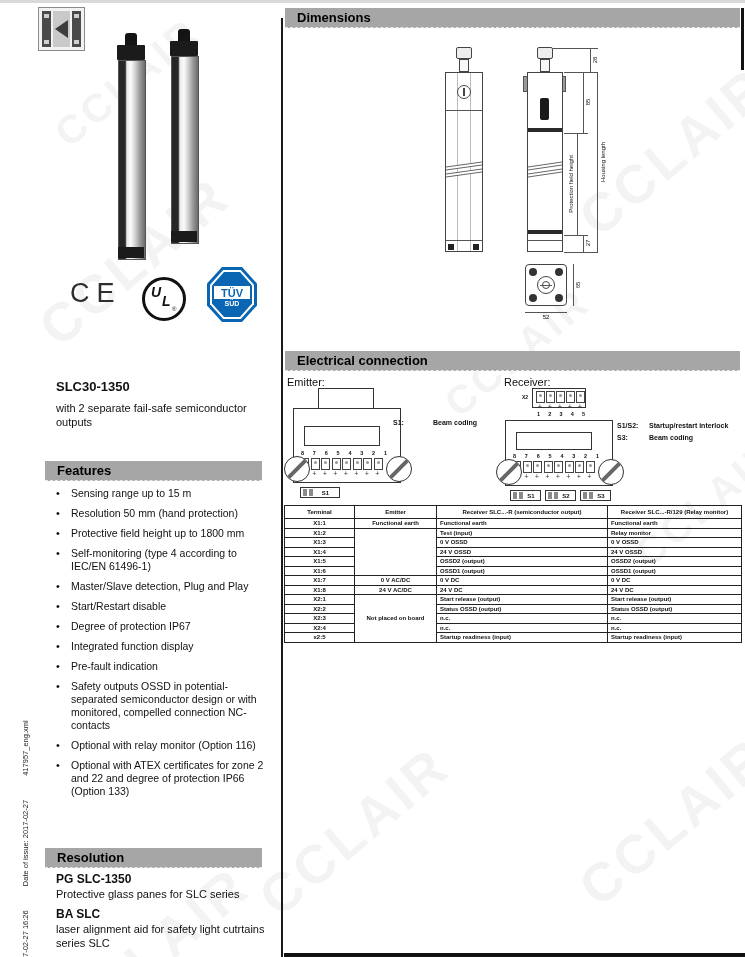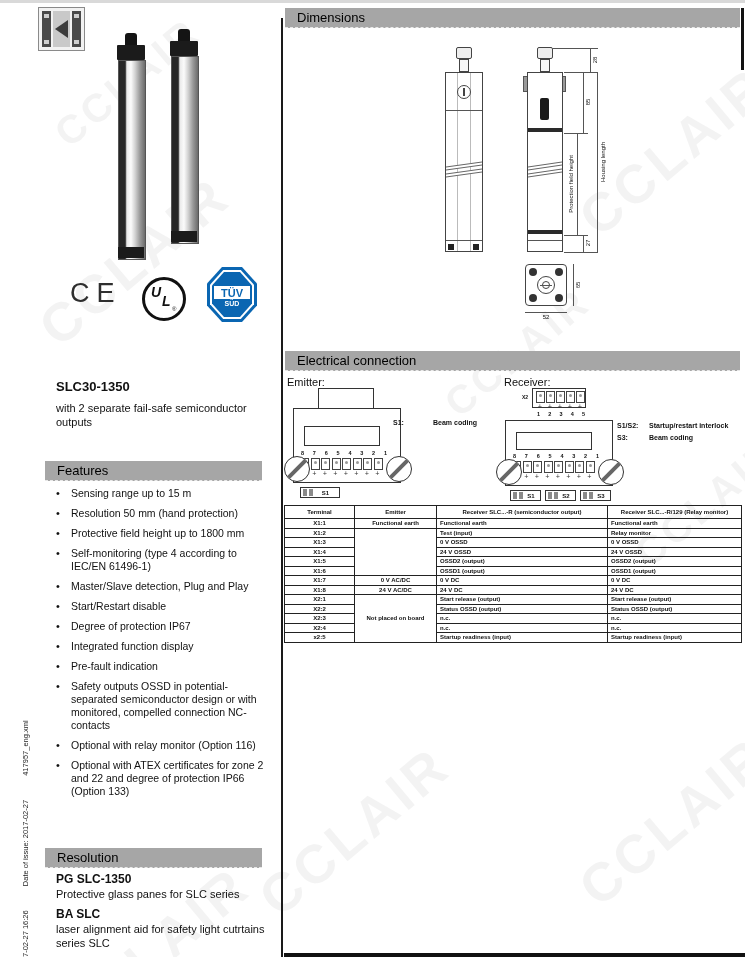--- a/index.html
+++ b/index.html
@@ -46,21 +46,21 @@
   .oct{position:absolute;inset:0;clip-path:polygon(30% 0,70% 0,100% 30%,100% 70%,70% 100%,30% 100%,0 70%,0 30%);}
   .oct.o1{background:#0a66b2;}
   .oct.o2{inset:3px;background:#fff;}
   .oct.o3{inset:5px;background:#0a66b2;}
   .tuv-band{position:absolute;left:7px;top:19px;width:36px;height:13px;background:#fff;
             display:flex;align-items:center;justify-content:center;font-size:11px;font-weight:bold;color:#0a66b2;}
   .tuv-sud{position:absolute;left:0;right:0;top:33px;text-align:center;font-size:7px;font-weight:bold;color:#fff;}
 
   
   .secbar{background:#a6a6a6;height:20px;box-sizing:border-box;padding:2px 4px 0 12px;
-          font-size:13px;font-weight:normal;color:#000;border-bottom:1px dashed #e8e8e8;}
+          font-size:13px;font-weight:bold;color:#000;border-bottom:1px dashed #e8e8e8;}
   .secbar.left{left:45px;width:217px;}
   .secbar.right{left:285px;width:455px;}
 
   .modelname{left:56px;top:379px;font-size:13px;font-weight:bold;}
   .modeldesc{left:56px;top:401px;width:212px;font-size:11px;line-height:14px;}
 
   .features{left:50px;top:487px;width:224px;list-style:none;margin:0;padding:0;}
   .features li{position:relative;padding-left:21px;margin-bottom:7px;font-size:10.5px;line-height:13px;}
   .features li::before{content:"•";position:absolute;left:6px;top:0;font-size:11px;}
 

